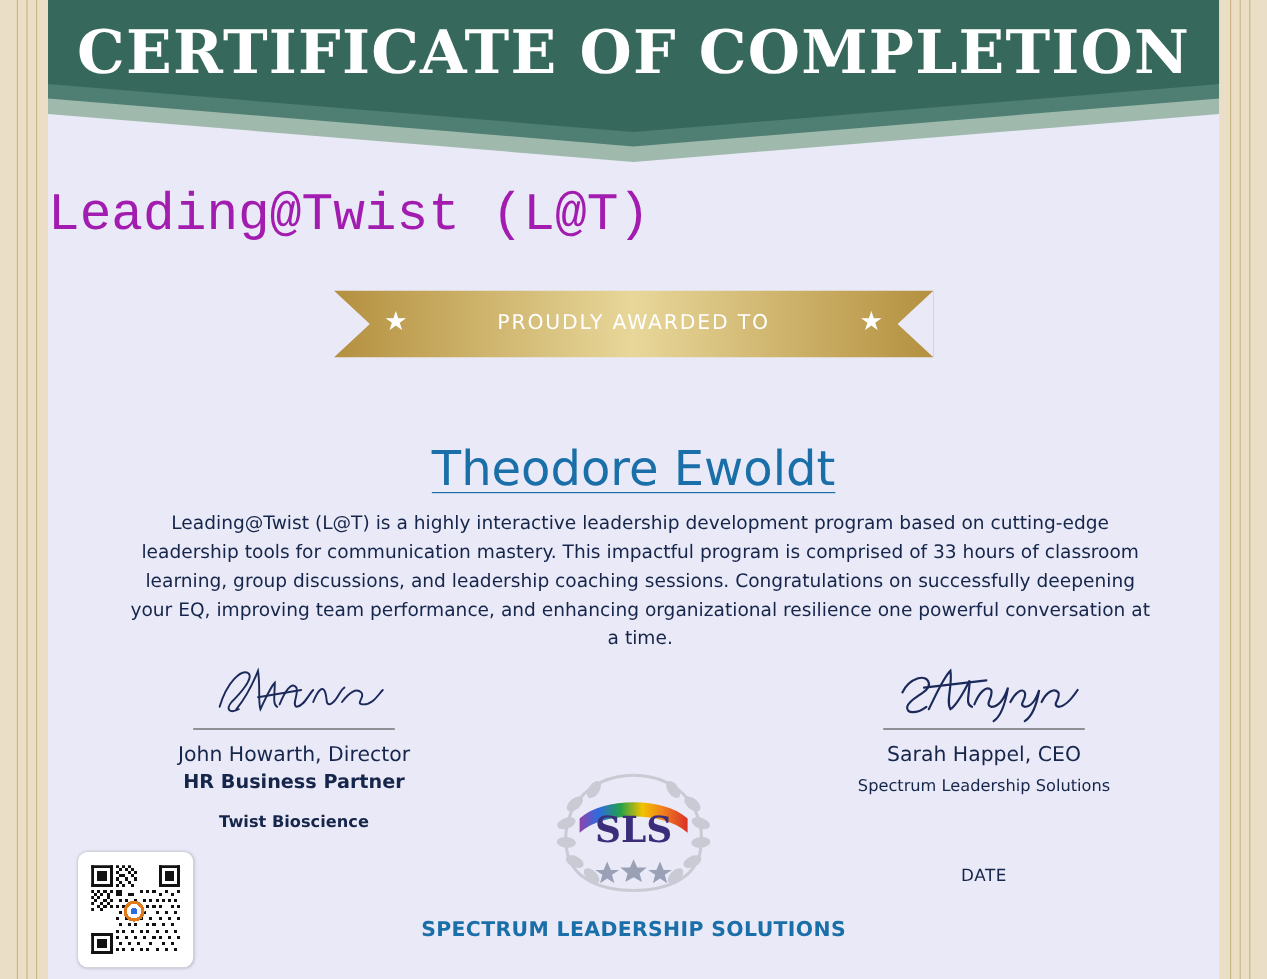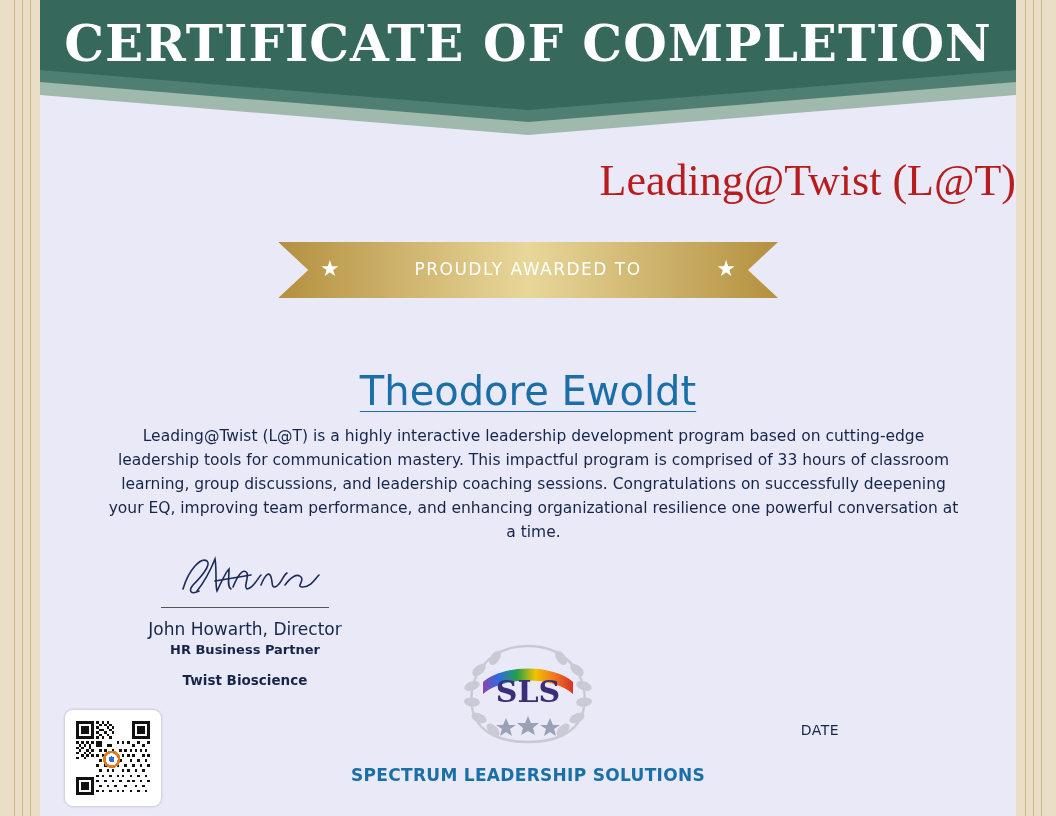--- a/index.html
+++ b/index.html
@@ -59,24 +59,24 @@
     letter-spacing: 1px;
     color: #ffffff;
     white-space: nowrap;
   }
   
   .course-title {
     position: absolute;
     left: 0;
     right: 0;
     top: 155px;
-    text-align: right;
+    text-align: left;
     font-size: 44px;
-    color: #b91c1c;
-    font-family: Liberation Serif, serif;
+    color: #a21caf;
+    font-family: Liberation Mono, monospace;
   }
   
   .ribbon-wrap {
     position: absolute;
     left: 50%;
     transform: translateX(-50%);
     top: 242px;
     width: 500px;
     height: 56px;
   }
@@ -144,21 +144,21 @@
     background: #555;
     margin: 0 auto 10px auto;
   }
   .sig-name {
     font-size: 17px;
     font-weight: normal;
     color: #16264a;
     line-height: 1.35;
   }
   .sig-role {
-    font-size: 13px;
+    font-size: 16px;
     font-weight: bold;
     color: #16264a;
     line-height: 1.35;
   }
   .sig-org {
     margin-top: 14px;
     font-size: 13.5px;
     font-weight: bold;
     color: #16264a;
   }
@@ -284,20 +284,37 @@
             <path d="M60 36 L96 30"></path>
           </g>
         </svg>
       </div>
       <div class="sig-rule"></div>
       <div class="sig-name">John Howarth, Director</div>
       <div class="sig-role">HR Business Partner</div>
       <div class="sig-org">Twist Bioscience</div>
     </div>
 
+    <div class="sig-block sig-right">
+      <div class="sig-img">
+        <svg width="180" height="62" viewBox="0 0 180 62" aria-hidden="true">
+          <g fill="none" stroke="#1b2a5a" stroke-width="1.8" stroke-linecap="round">
+            <path d="M22 32 C28 20, 42 16, 44 24 C46 32, 28 36, 26 44 C25 50, 34 50, 42 44"></path>
+            <path d="M44 46 C50 34, 56 20, 62 14 C64 26, 58 40, 62 46 C68 42, 74 30, 78 22 C78 34, 74 42, 80 44"></path>
+            <path d="M82 42 C86 32, 92 26, 96 30 C98 36, 90 42, 96 44 C104 44, 108 34, 110 28 C108 40, 104 52, 98 56"></path>
+            <path d="M112 40 C116 32, 122 28, 124 32 C126 38, 118 42, 124 44 C130 44, 134 36, 136 30 C134 42, 130 52, 124 56"></path>
+            <path d="M138 40 C142 32, 148 28, 152 32 C154 38, 146 42, 152 44 C158 44, 164 36, 168 30"></path>
+            <path d="M40 28 L92 22"></path>
+          </g>
+        </svg>
+      </div>
+      <div class="sig-rule"></div>
+      <div class="sig-name">Sarah Happel, CEO</div>
+      <div class="sig-org small">Spectrum Leadership Solutions</div>
+    </div>
 
     <div class="date-block">
       <div class="date-label">DATE</div>
     </div>
 
     <div class="logo-wrap">
       <svg width="170" height="120" viewBox="0 0 170 120" aria-hidden="true">
         <defs>
           <linearGradient id="slsgrad" x1="0" y1="0" x2="1" y2="0">
             <stop offset="0%" stop-color="#8e44ad"></stop>

